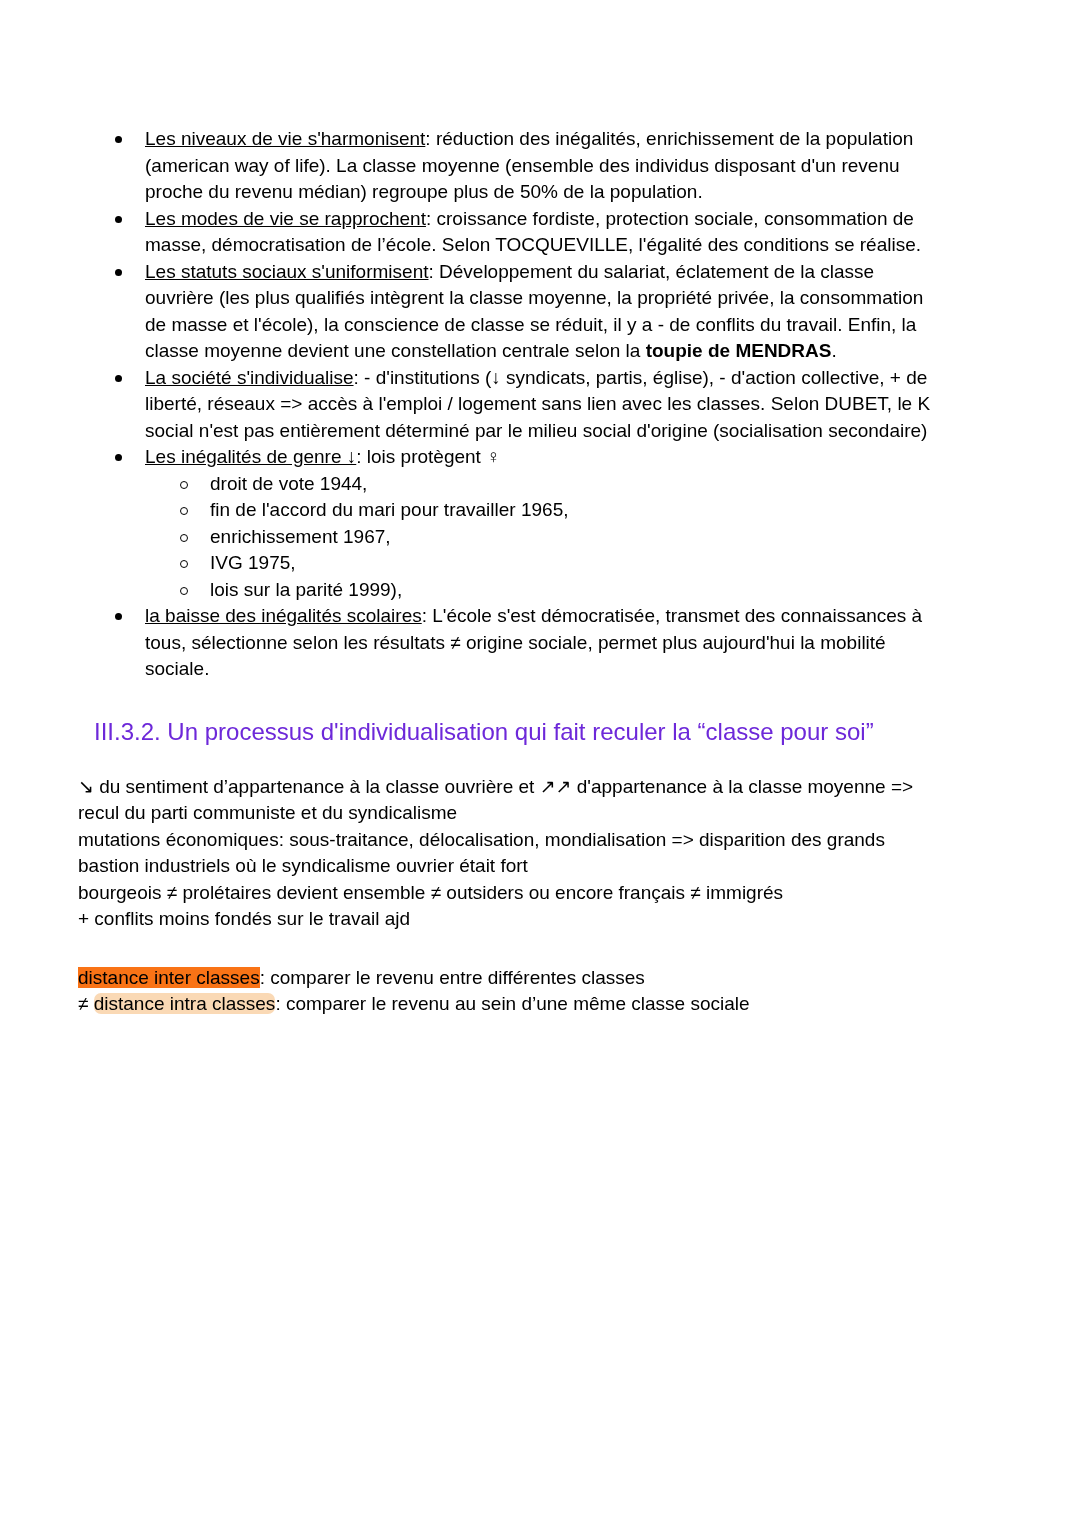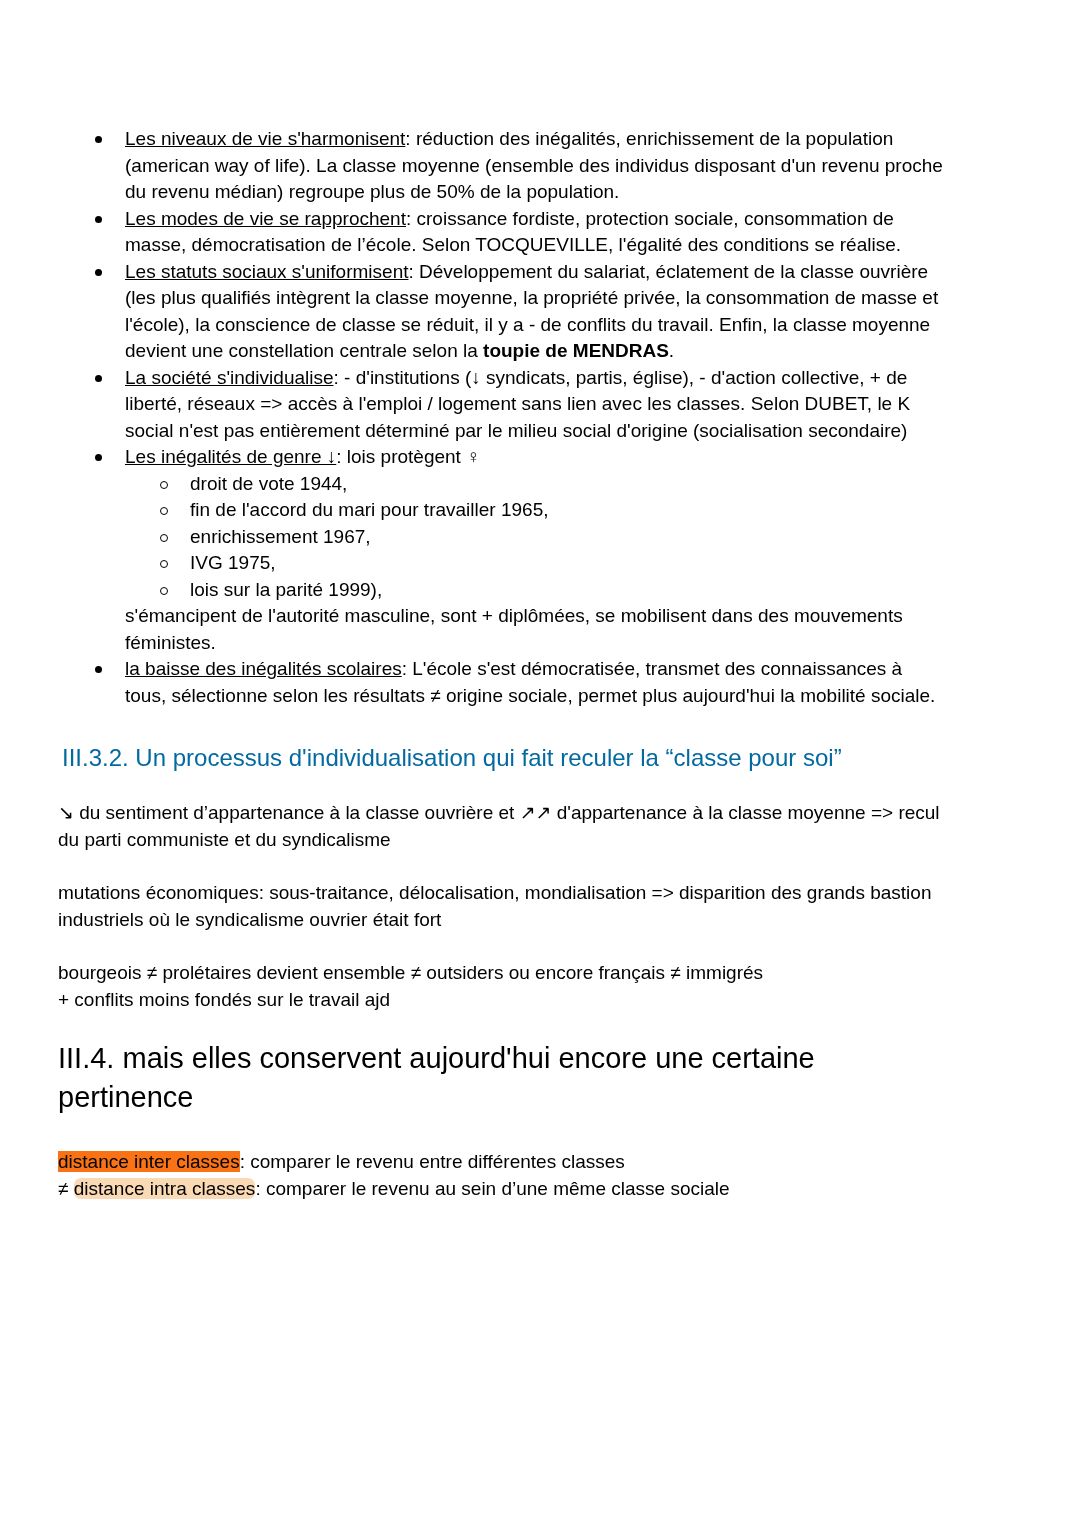--- a/index.html
+++ b/index.html
@@ -3,48 +3,48 @@
 <meta charset="utf-8">
 <style>
   html, body { margin:0; padding:0; }
   body {
     width:1080px; height:1525px;
     background:#ffffff;
     font-family:"Liberation Sans", sans-serif;
     color:#000000;
     overflow:hidden;
   }
-  .page { padding:126px 132px 0 58px; font-size:19px; line-height:26.5px; }
+  .page { padding:126px 132px 0 78px; font-size:19px; line-height:26.5px; }
 
   ul { list-style:none; margin:0; padding:0; }
   .li1 { position:relative; padding-left:67px; }
   .m1 {
     position:absolute; left:37px; top:10px;
     width:7px; height:7px; background:#000; border-radius:50%;
   }
   .li2 { position:relative; padding-left:65px; }
   .m2 {
     position:absolute; left:35px; top:10px;
     width:6px; height:6px; border:1.5px solid #000; border-radius:50%;
     background:transparent;
   }
   .u { text-decoration:underline; }
   b { font-weight:bold; }
 
   h3.sec {
     font-size:24px; line-height:33px; font-weight:400;
-    color:#0369a1; margin:32px 0 0 4px;
+    color:#6d28d9; margin:32px 0 0 16px;
   }
   h2.sec {
     font-size:29px; line-height:39px; font-weight:400;
     color:#000000; margin:26px 0 0 0;
   }
   p { margin:0; }
   .para-arrow { margin-top:26px; }
-  .para-gap   { margin-top:27px; }
+  .para-gap   { }
   .defs       { margin-top:32px; }
   .hl { background:#fad9b5; }
 </style>
 </head>
 <body>
 
 <div class="page">
 
   <ul>
 
@@ -86,35 +86,33 @@
         </li>
         <li class="li2">
           <span class="m2"></span>
           <span>IVG 1975,</span>
         </li>
         <li class="li2">
           <span class="m2"></span>
           <span>lois sur la parité 1999),</span>
         </li>
       </ul>
-      <div>s'émancipent de l'autorité masculine, sont + diplômées, se mobilisent dans des mouvements féministes.</div>
     </li>
 
     <li class="li1">
       <span class="m1"></span>
       <span class="u">la baisse des inégalités scolaires</span><span>: L'école s'est démocratisée, transmet des connaissances à tous, sélectionne selon les résultats ≠ origine sociale, permet plus aujourd'hui la mobilité sociale.</span>
     </li>
 
   </ul>
 
   <h3 class="sec">III.3.2. Un processus d'individualisation qui fait reculer la “classe pour soi”</h3>
 
   <p class="para-arrow">↘ du sentiment d’appartenance à la classe ouvrière et ↗↗ d'appartenance à la classe moyenne =&gt; recul du parti communiste et du syndicalisme</p>
 
   <p class="para-gap">mutations économiques: sous-traitance, délocalisation, mondialisation =&gt; disparition des grands bastion industriels où le syndicalisme ouvrier était fort</p>
 
   <p class="para-gap"><span>bourgeois ≠ prolétaires devient ensemble ≠ outsiders ou encore français ≠ immigrés</span><br><span>+ conflits moins fondés sur le travail ajd</span></p>
 
-  <h2 class="sec">III.4. mais elles conservent aujourd'hui encore une certaine pertinence</h2>
 
   <p class="defs"><span class="hl" style="background: #f97316;">distance inter classes</span><span>: comparer le revenu entre différentes classes</span><br><span>≠ </span><span class="hl" style="background: rgb(250, 217, 181); border-radius: 7px;">distance intra classes</span><span>: comparer le revenu au sein d’une même classe sociale</span></p>
 
 </div>
 
 </body></html>

